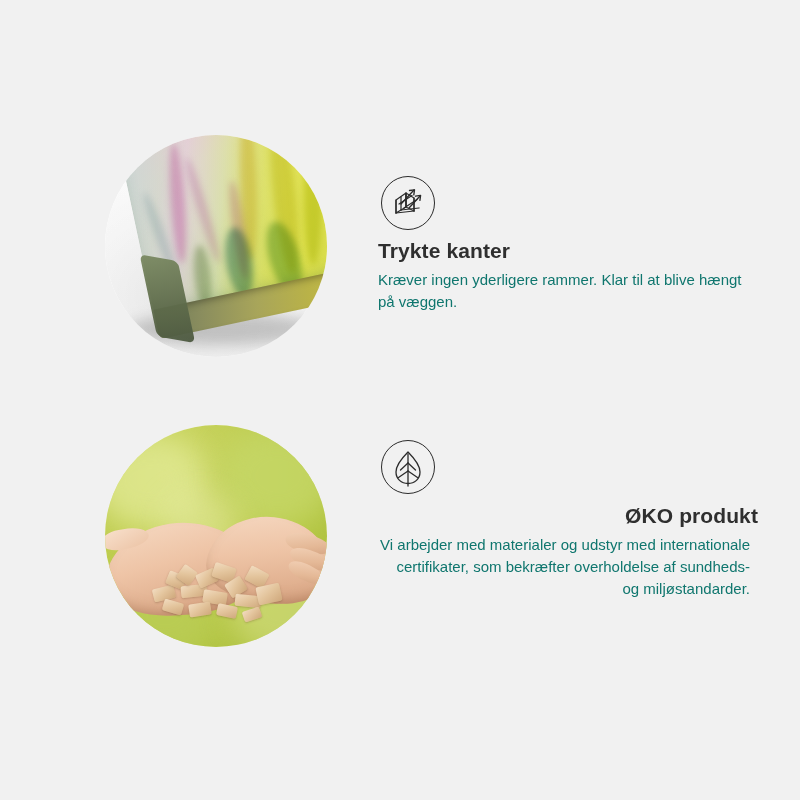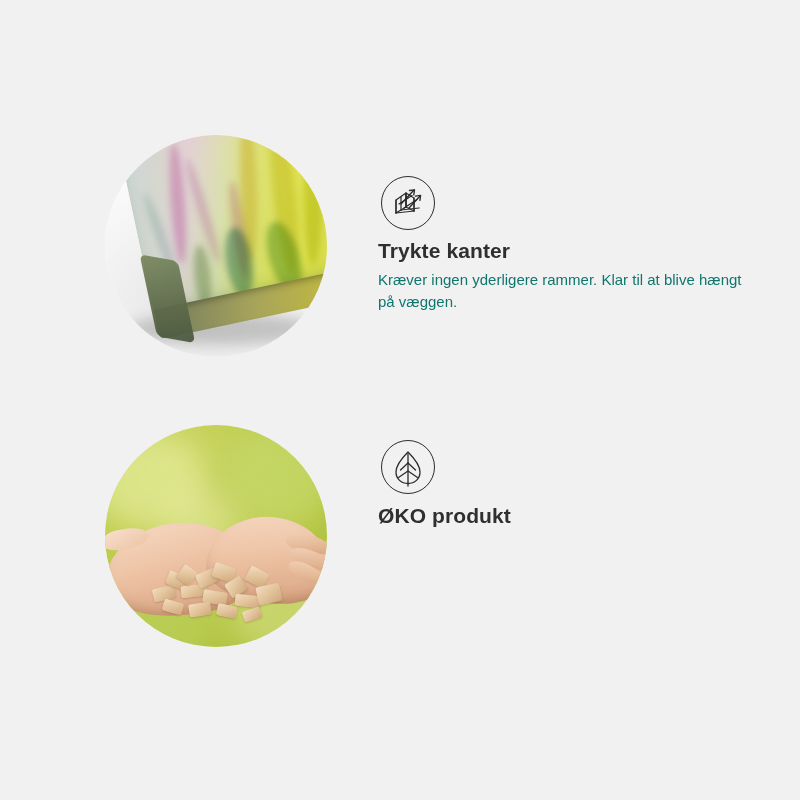--- a/index.html
+++ b/index.html
@@ -22,21 +22,21 @@
     height: 800px;
   }
 
   
   .feature {
     position: absolute;
     left: 0;
     width: 800px;
   }
   #feature-0 { top: 125px; height: 265px; }
-  #feature-1 { top: 415px; height: 245px; }
+  #feature-1 { top: 415px; height: 245px; text-align: right; }
 
   
   .photo-wrap {
     position: absolute;
     left: 105px;
     top: 10px;
     width: 222px;
     height: 222px;
   }
   .photo {
@@ -340,16 +340,17 @@
           <path d="M26 22 L18.5 29"></path>
           <path d="M26 22 L33.5 29"></path>
           <path d="M26 30 L16.5 36.5"></path>
           <path d="M26 30 L35.5 36.5"></path>
         </g>
       </svg>
     </div>
 
     <div class="text-block">
       <h2 class="feature-title">ØKO produkt</h2>
+      <p class="feature-desc">Vi arbejder med materialer og udstyr med internationale certifikater, som bekræfter overholdelse af sundheds- og miljøstandarder.</p>
     </div>
   </section>
 
 </div>
 
 </body></html>

